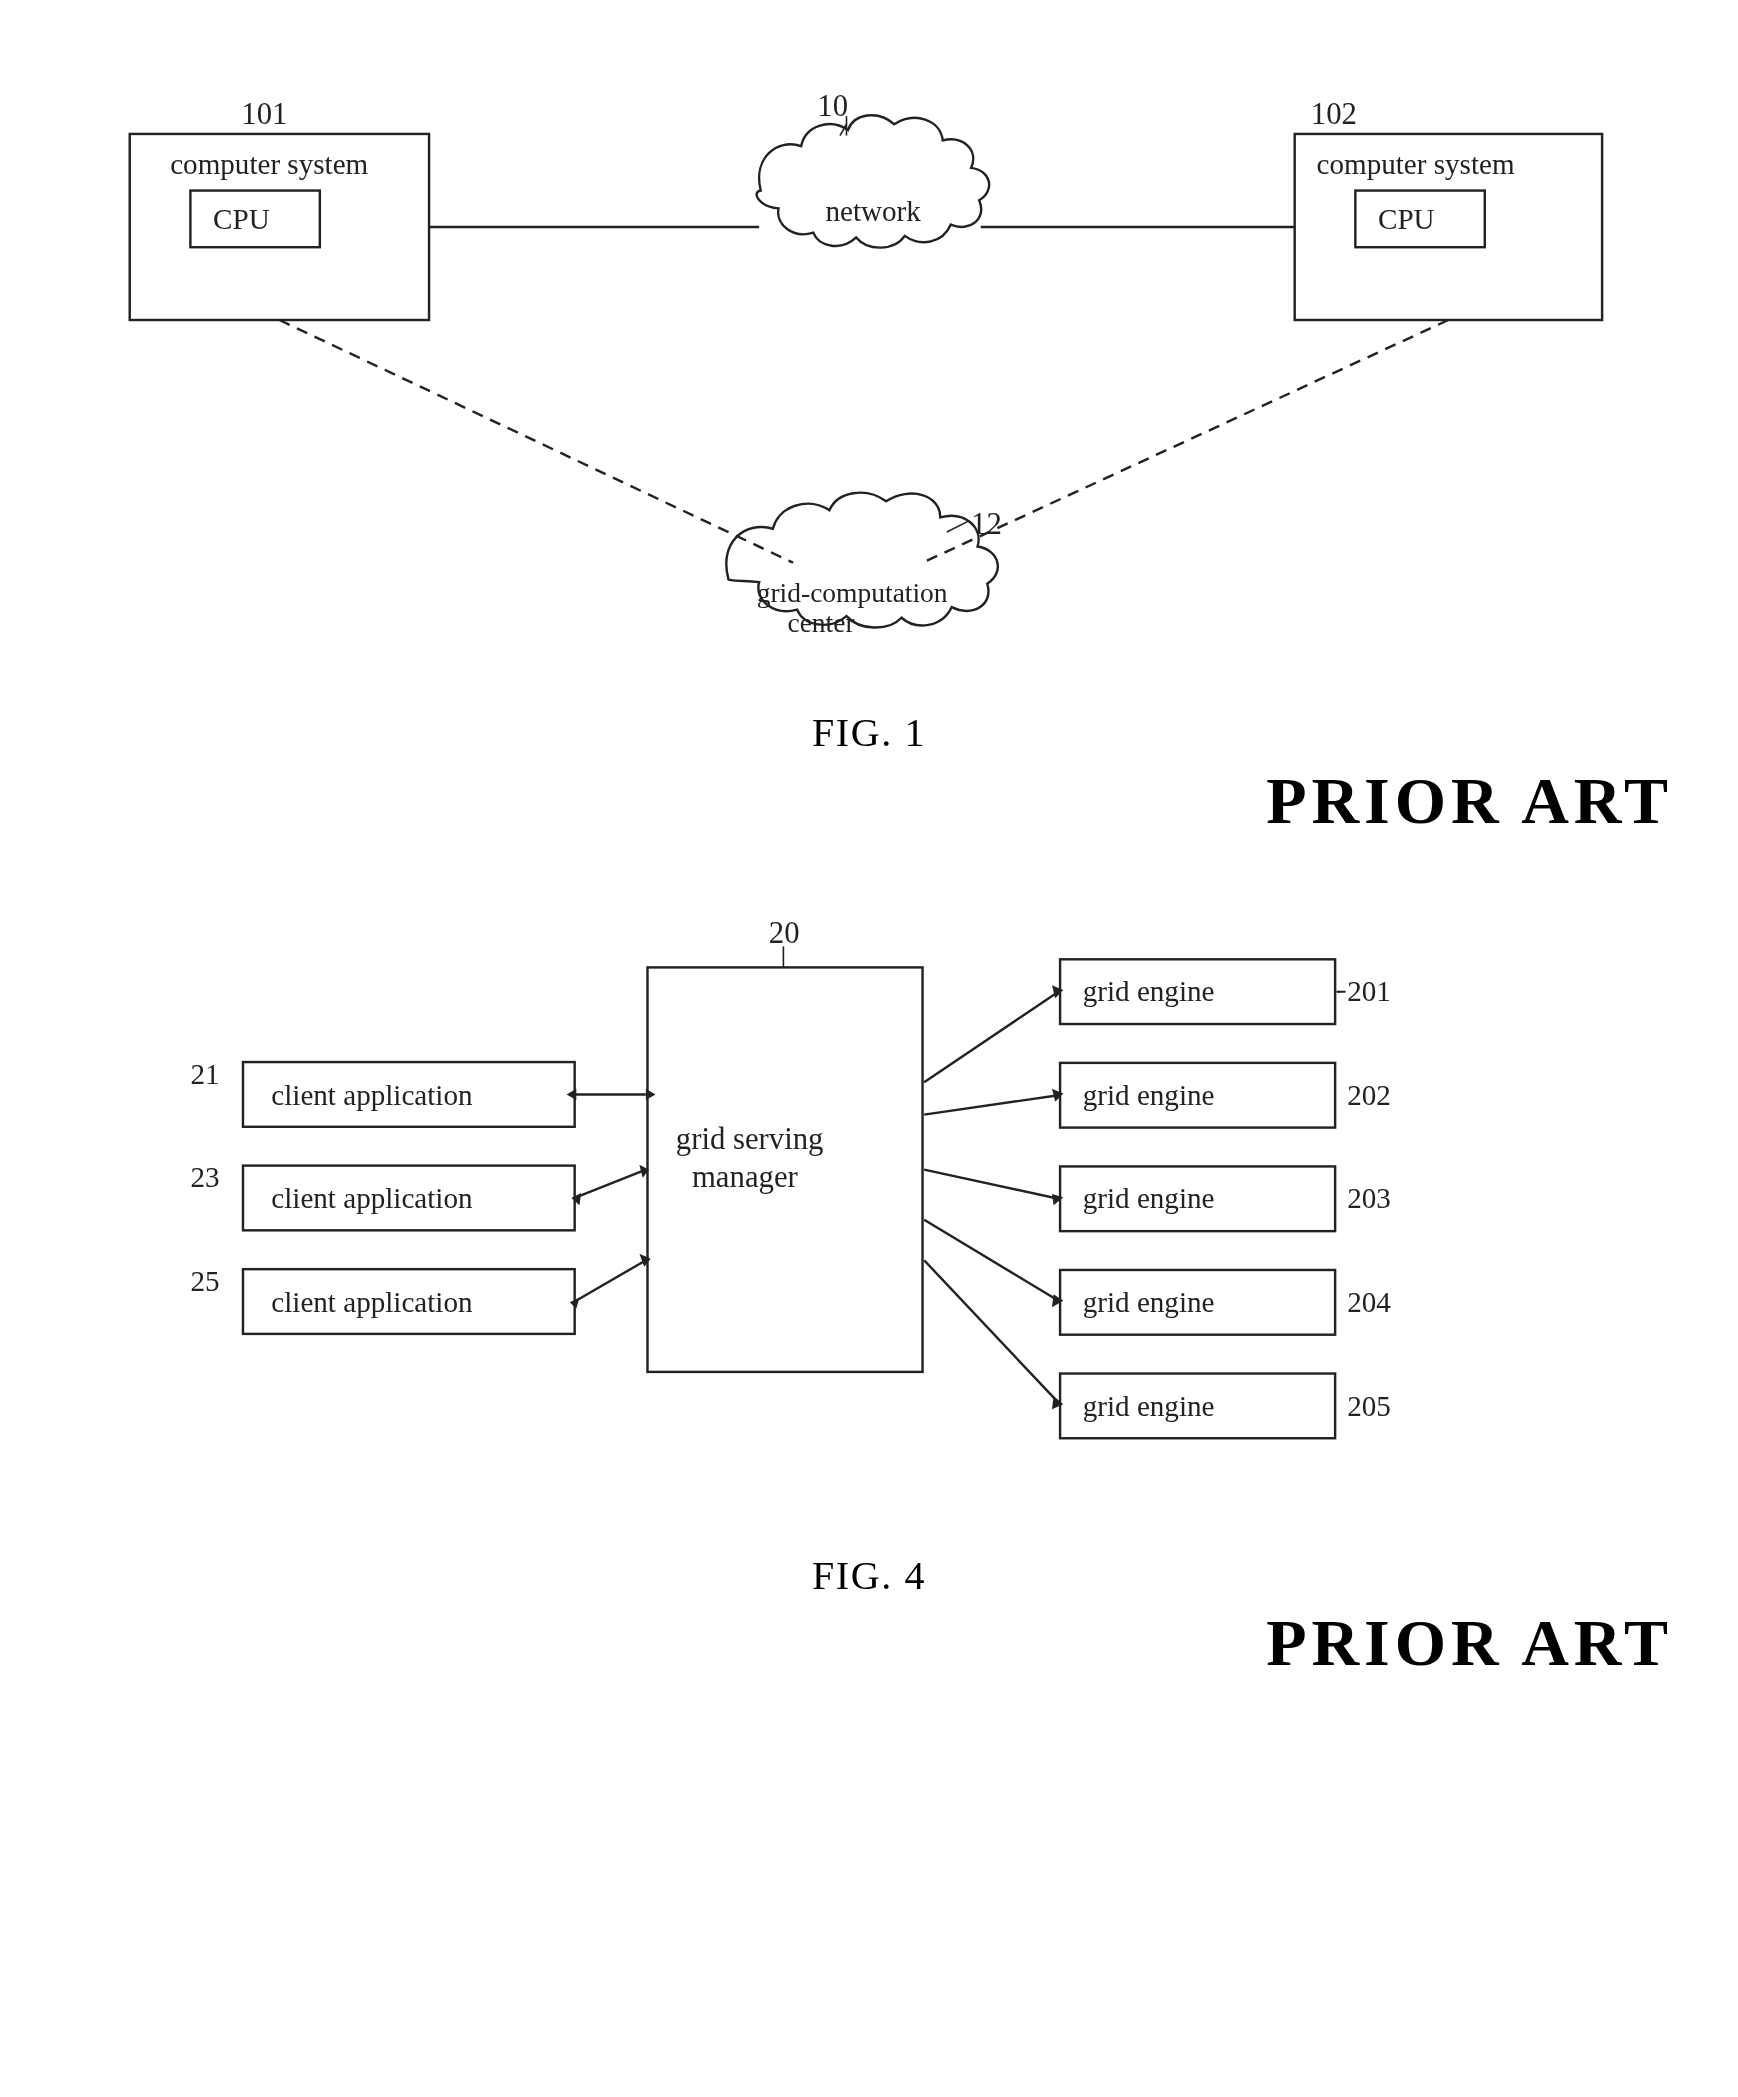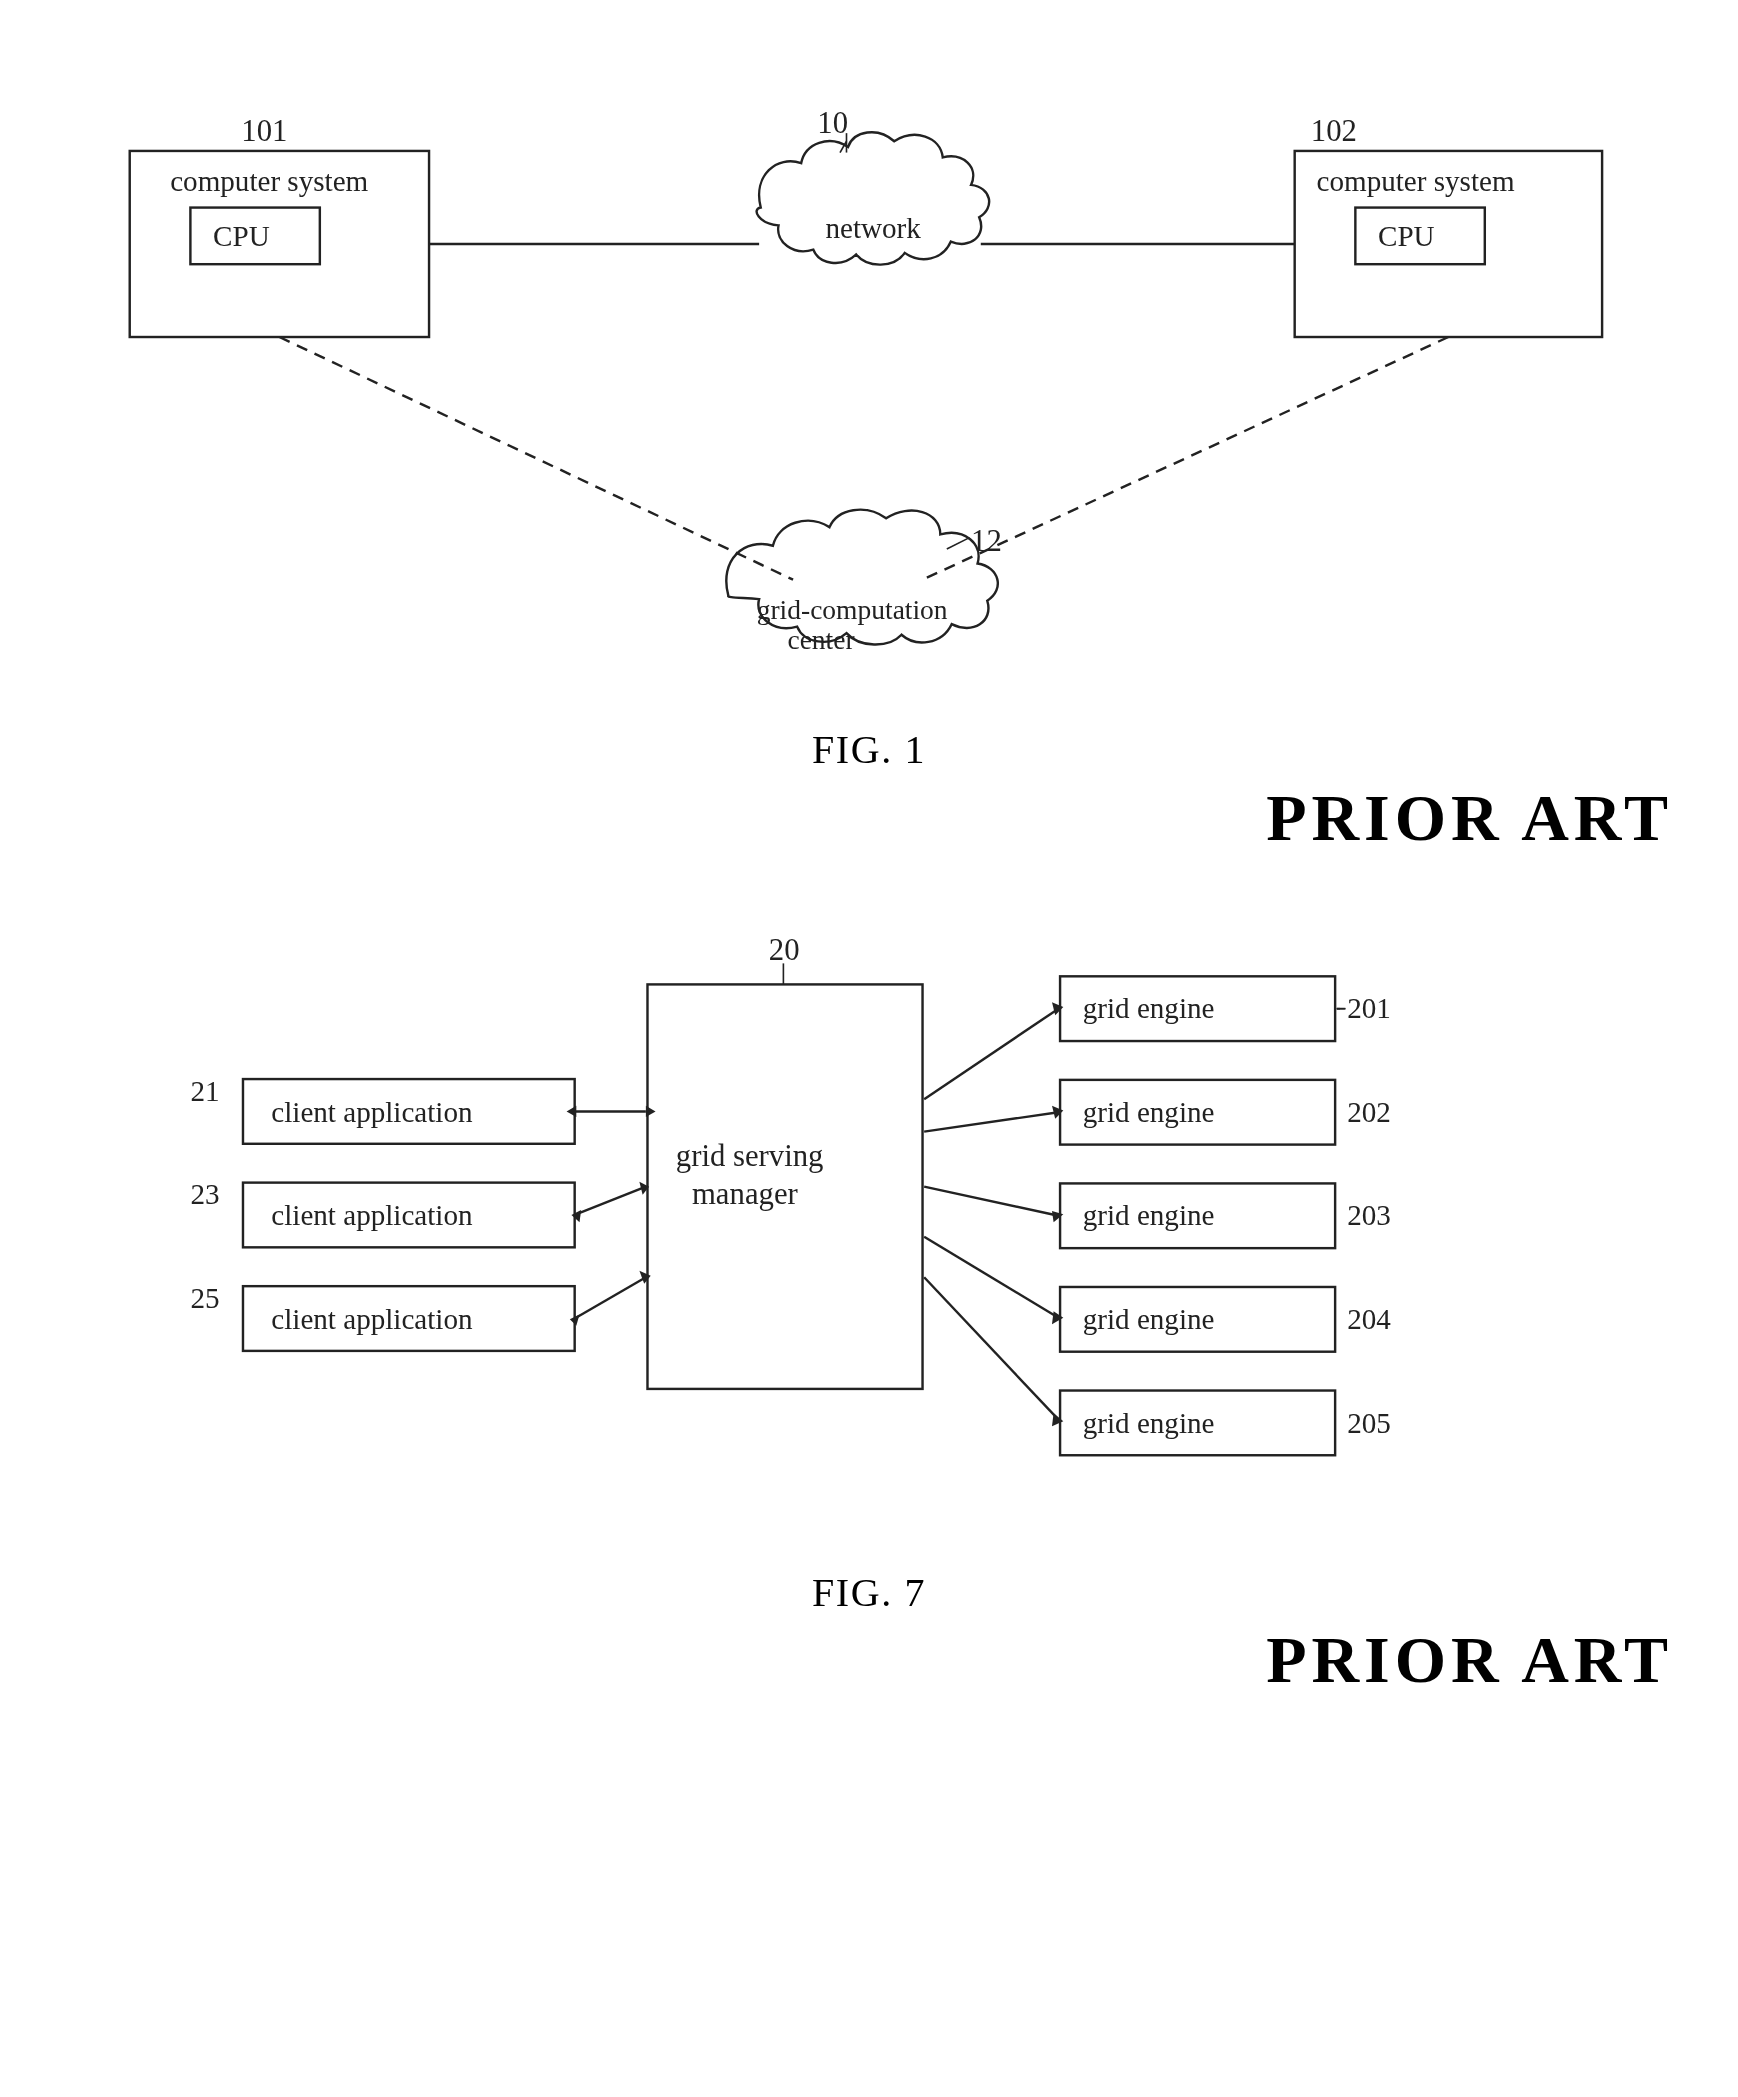--- a/index.html
+++ b/index.html
@@ -10,21 +10,21 @@
       min-height: 2097px;
       position: relative;
       overflow: hidden;
     }
 
     .page {
       width: 1738px;
       min-height: 2097px;
       background: #fff;
       position: relative;
-      padding: 62px 65px;
+      padding: 45px 65px;
     }
 
     
     .fig1-container {
       position: relative;
       width: 100%;
       height: 664px;
       margin-top: 32px;
     }
 
@@ -211,18 +211,18 @@
       <polygon points="1222,608 1234,618 1220,624" fill="#222"></polygon>
 
       <line x1="1572" y1="108" x2="1583" y2="108" stroke="#222" stroke-width="2"></line>
 
       <line x1="1572" y1="108" x2="1576" y2="108" stroke="#222" stroke-width="2"></line>
     </svg>
 
   </div>
 
   <div class="fig-title" style="margin-top:-16px;">
-    <div class="fig-name">FIG. 7</div>
+    <div class="fig-name">FIG. 4</div>
     <div class="prior-art">PRIOR ART</div>
   </div>
 
 </div>
 
 
 </body></html>

